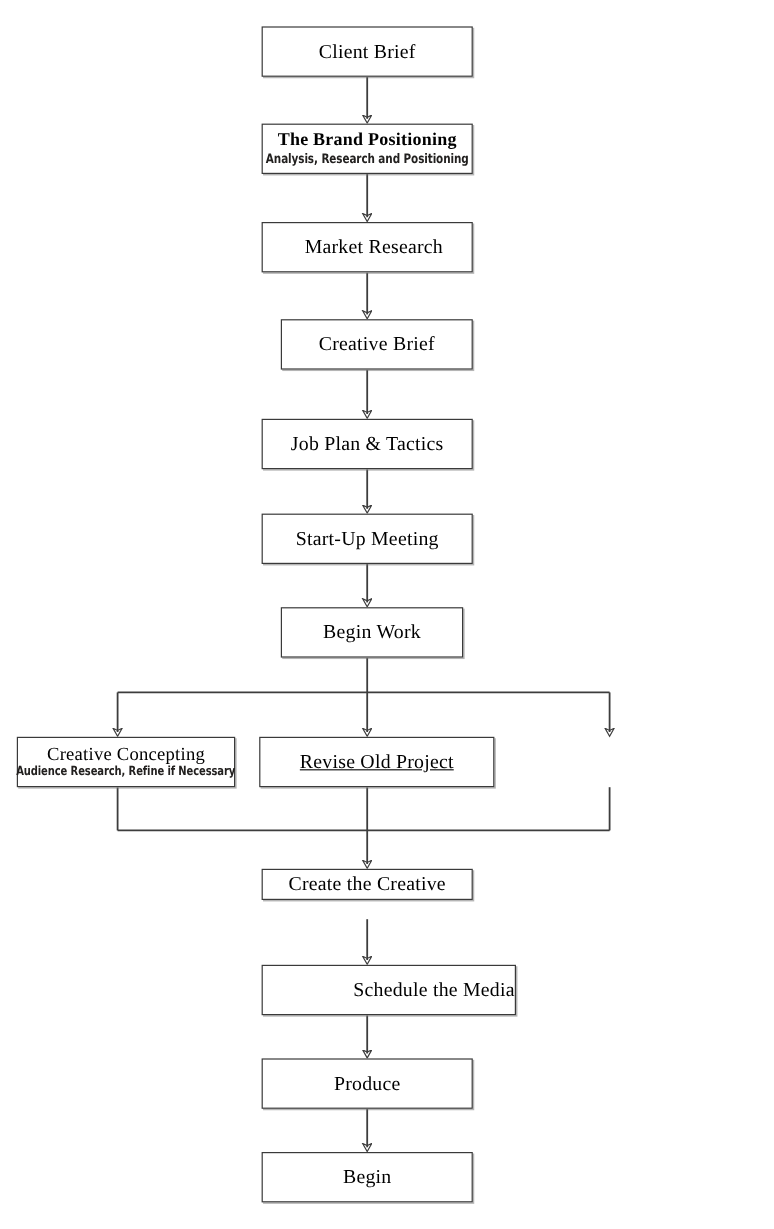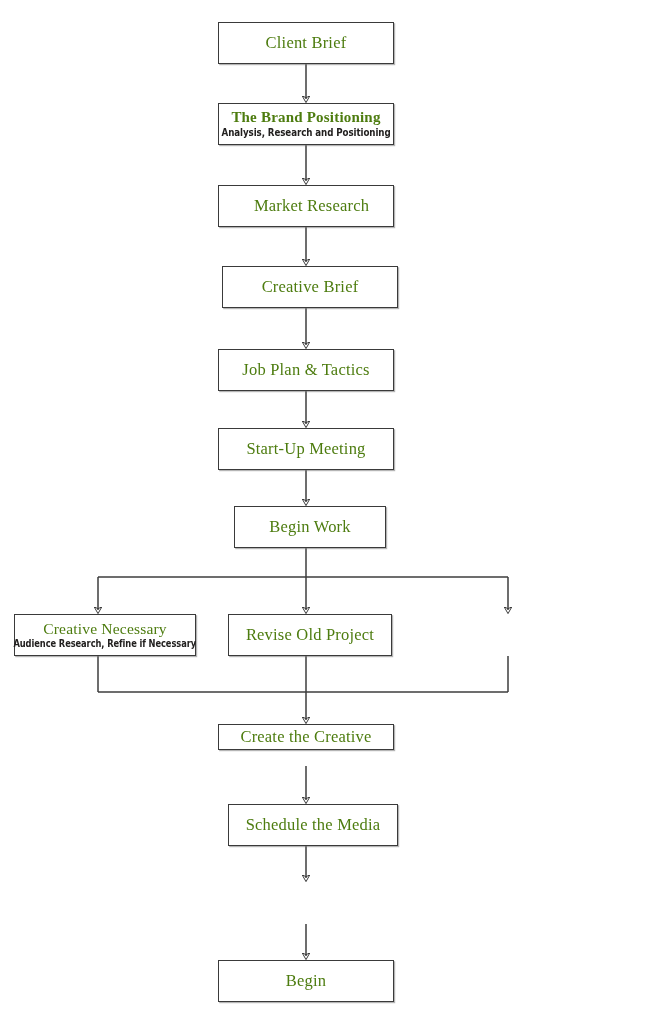--- a/index.html
+++ b/index.html
@@ -32,21 +32,21 @@
     flex-direction: column;
     align-items: center;
     justify-content: center;
     text-align: center;
     line-height: 1.05;
   }
   .node .title {
     font-family: "Liberation Serif", serif;
     font-size: 16.5px;
     letter-spacing: 0.2px;
-    color: #4d7c0f;
+    color: #000000;
     white-space: nowrap;
   }
   .node.two-line .title {
     font-size: 15px;
     font-weight: bold;
     margin-bottom: 1px;
   }
   .node .subtitle {
     font-family: "Liberation Sans Narrow", "DejaVu Sans Condensed", "Liberation Sans", sans-serif;
     font-size: 11px;
@@ -119,52 +119,55 @@
 
   <div class="node two-line" style="left:218px; top:103px; width:176px; height:42px;justify-content:center;">
     <span class="title">The Brand Positioning</span>
     <span class="subtitle">Analysis, Research and Positioning</span>
   </div>
 
   <div class="node" style="left:218px; top:185px; width:176px; height:42px;padding-left:11px;">
     <span class="title">Market Research</span>
   </div>
 
-  <div class="node" style="left:222px; top:266px; width:176px; height:42px;">
+  <div class="node" style="left:234px; top:266px; width:160px; height:42px;">
     <span class="title">Creative Brief</span>
   </div>
 
   <div class="node" style="left:218px; top:349px; width:176px; height:42px;">
     <span class="title">Job Plan &amp; Tactics</span>
   </div>
 
   <div class="node" style="left:218px; top:428px; width:176px; height:42px;">
     <span class="title">Start-Up Meeting</span>
   </div>
 
   <div class="node" style="left:234px; top:506px; width:152px; height:42px;text-align:center;">
     <span class="title">Begin Work</span>
   </div>
 
   <div class="node two-line branch-left" style="left:14px; top:614px; width:182px; height:42px;">
-    <span class="title">Creative Necessary</span>
+    <span class="title">Creative Concepting</span>
     <span class="subtitle">Audience Research, Refine if Necessary</span>
   </div>
 
-  <div class="node" style="left:228px; top:614px; width:164px; height:42px;">
+  <div class="node" style="left:216px; top:614px; width:196px; height:42px;text-decoration:underline;">
     <span class="title">Revise Old Project</span>
   </div>
 
 
   <div class="node" style="left:218px; top:724px; width:176px; height:26px;align-items:center;">
     <span class="title">Create the Creative</span>
   </div>
 
-  <div class="node" style="left:228px; top:804px; width:170px; height:42px;">
+  <div class="node" style="left:218px; top:804px; width:212px; height:42px;align-items:flex-end;">
     <span class="title">Schedule the Media</span>
   </div>
 
+  <div class="node" style="left:218px; top:882px; width:176px; height:42px;">
+    <span class="title">Produce</span>
+  </div>
 
   <div class="node" style="left:218px; top:960px; width:176px; height:42px;">
     <span class="title">Begin</span>
   </div>
 
 </div>
 
 </body></html>

